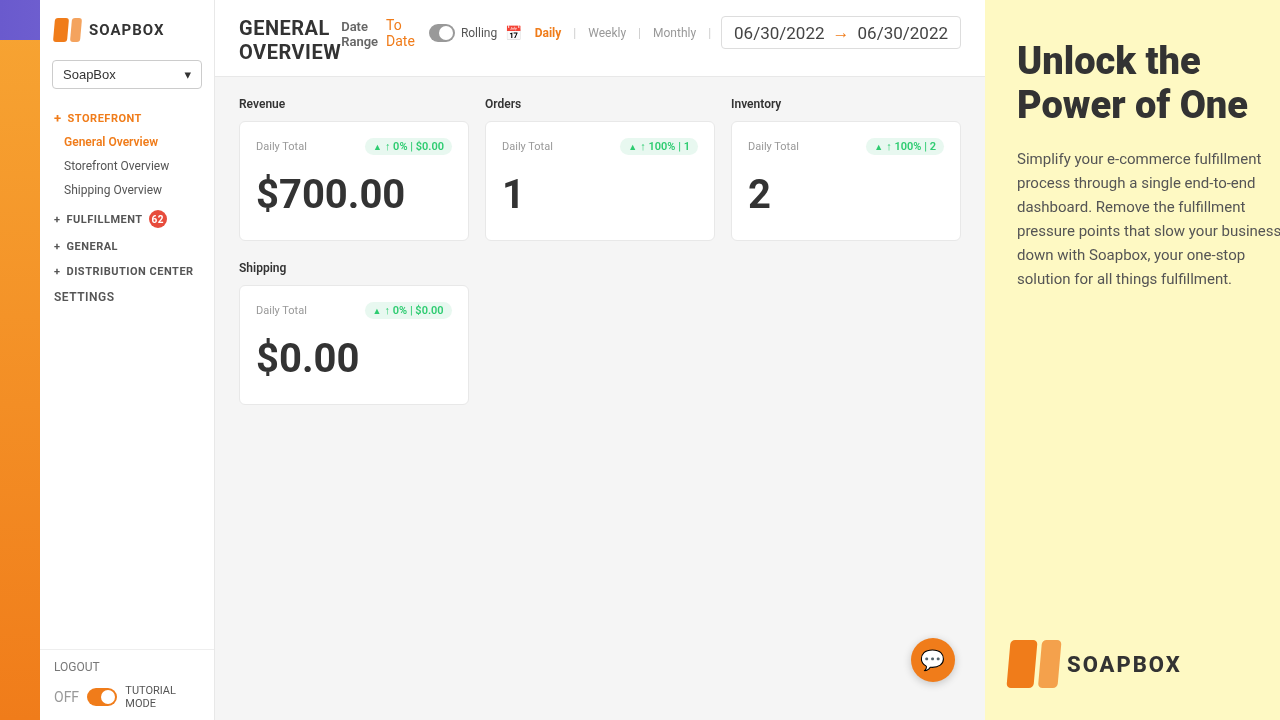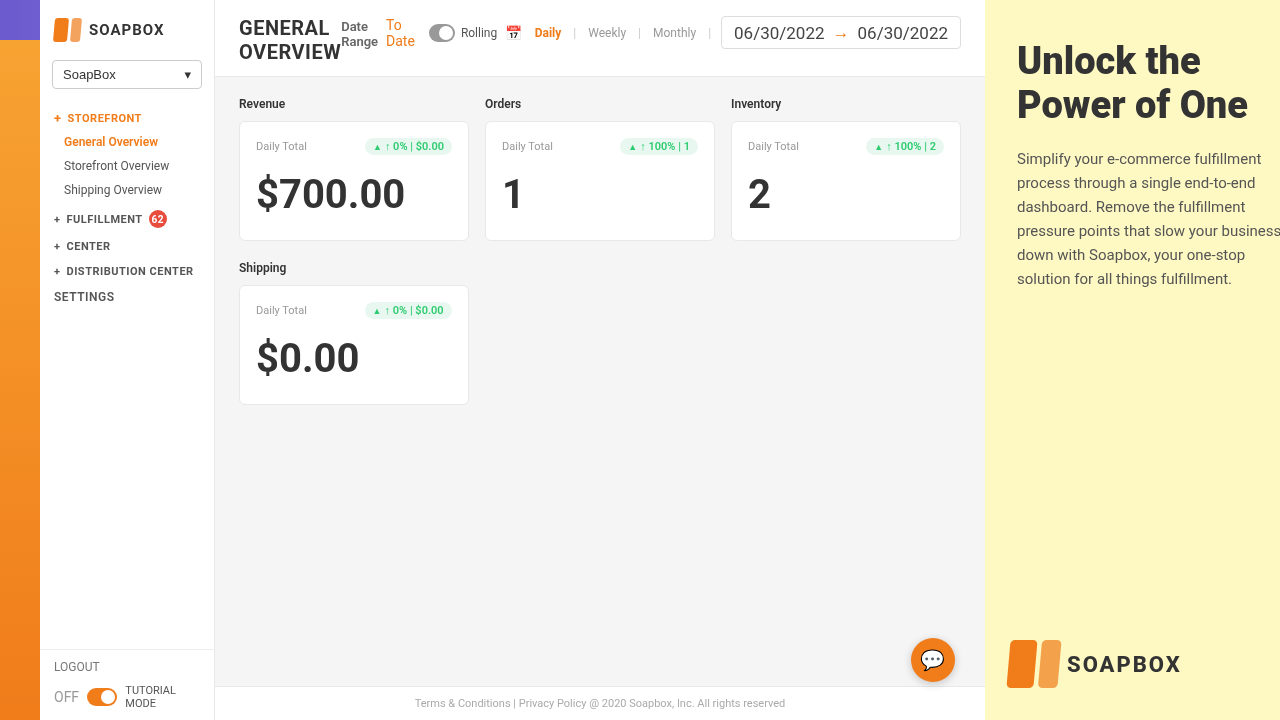--- a/index.html
+++ b/index.html
@@ -530,21 +530,21 @@
       <div class="nav-sub-item">Shipping Overview</div>
 
       <div class="fulfillment-badge">
         <span>+</span>
         <span>FULFILLMENT</span>
         <div class="badge-red">62</div>
       </div>
 
       <div class="nav-plain-header">
         <span>+</span>
-        <span>CENTER</span>
+        <span>GENERAL</span>
       </div>
 
       <div class="nav-plain-header">
         <span>+</span>
         <span>DISTRIBUTION CENTER</span>
       </div>
 
       <div class="sidebar-settings">SETTINGS</div>
     </div>
 
@@ -654,23 +654,20 @@
                 <span>↑ 0% | $0.00</span>
               </span>
             </div>
             <div class="card-value">$0.00</div>
           </div>
         </div>
       </div>
 
     </div>
 
-    <div class="main-footer">
-      <span class="footer-text">Terms &amp; Conditions | Privacy Policy @ 2020 Soapbox, Inc. All rights reserved</span>
-    </div>
 
     <div class="chat-button">
       <span>💬</span>
     </div>
 
   </div>
 
   <div class="right-panel">
     <div class="panel-content">
       <h2 class="panel-headline">Unlock the Power of One</h2>

